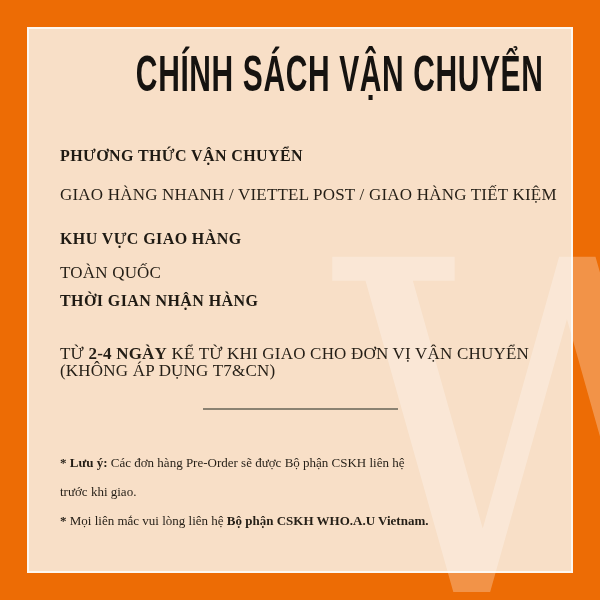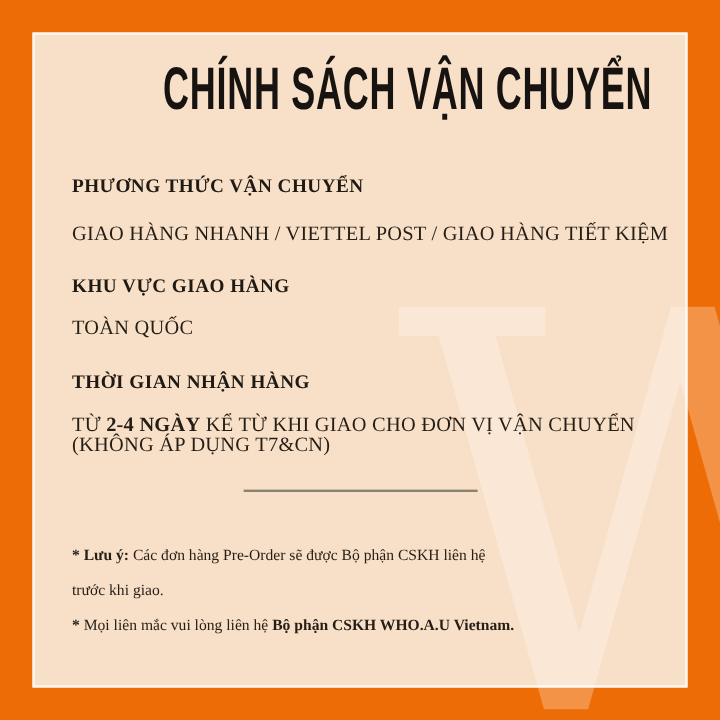--- a/index.html
+++ b/index.html
@@ -70,21 +70,21 @@
     font-size: 17px;
     line-height: 1.25;
     letter-spacing: 0.2px;
     color: #241E16;
     white-space: nowrap;
   }
   #s1-heading { top: 147px; }
   #s1-body    { top: 184px; }
   #s2-heading { top: 230px; }
   #s2-body    { top: 262px; }
-  #s3-heading { top: 310px; }
+  #s3-heading { top: 292px; }
   #s3-body1   { top: 343px; }
   #s3-body2   { top: 360px; }
   .bold { font-weight: bold; }
   .divider {
     position: absolute;
     left: 203px; top: 408px;
     width: 195px; height: 2px;
     background: #8B8272;
   }
   .note {

